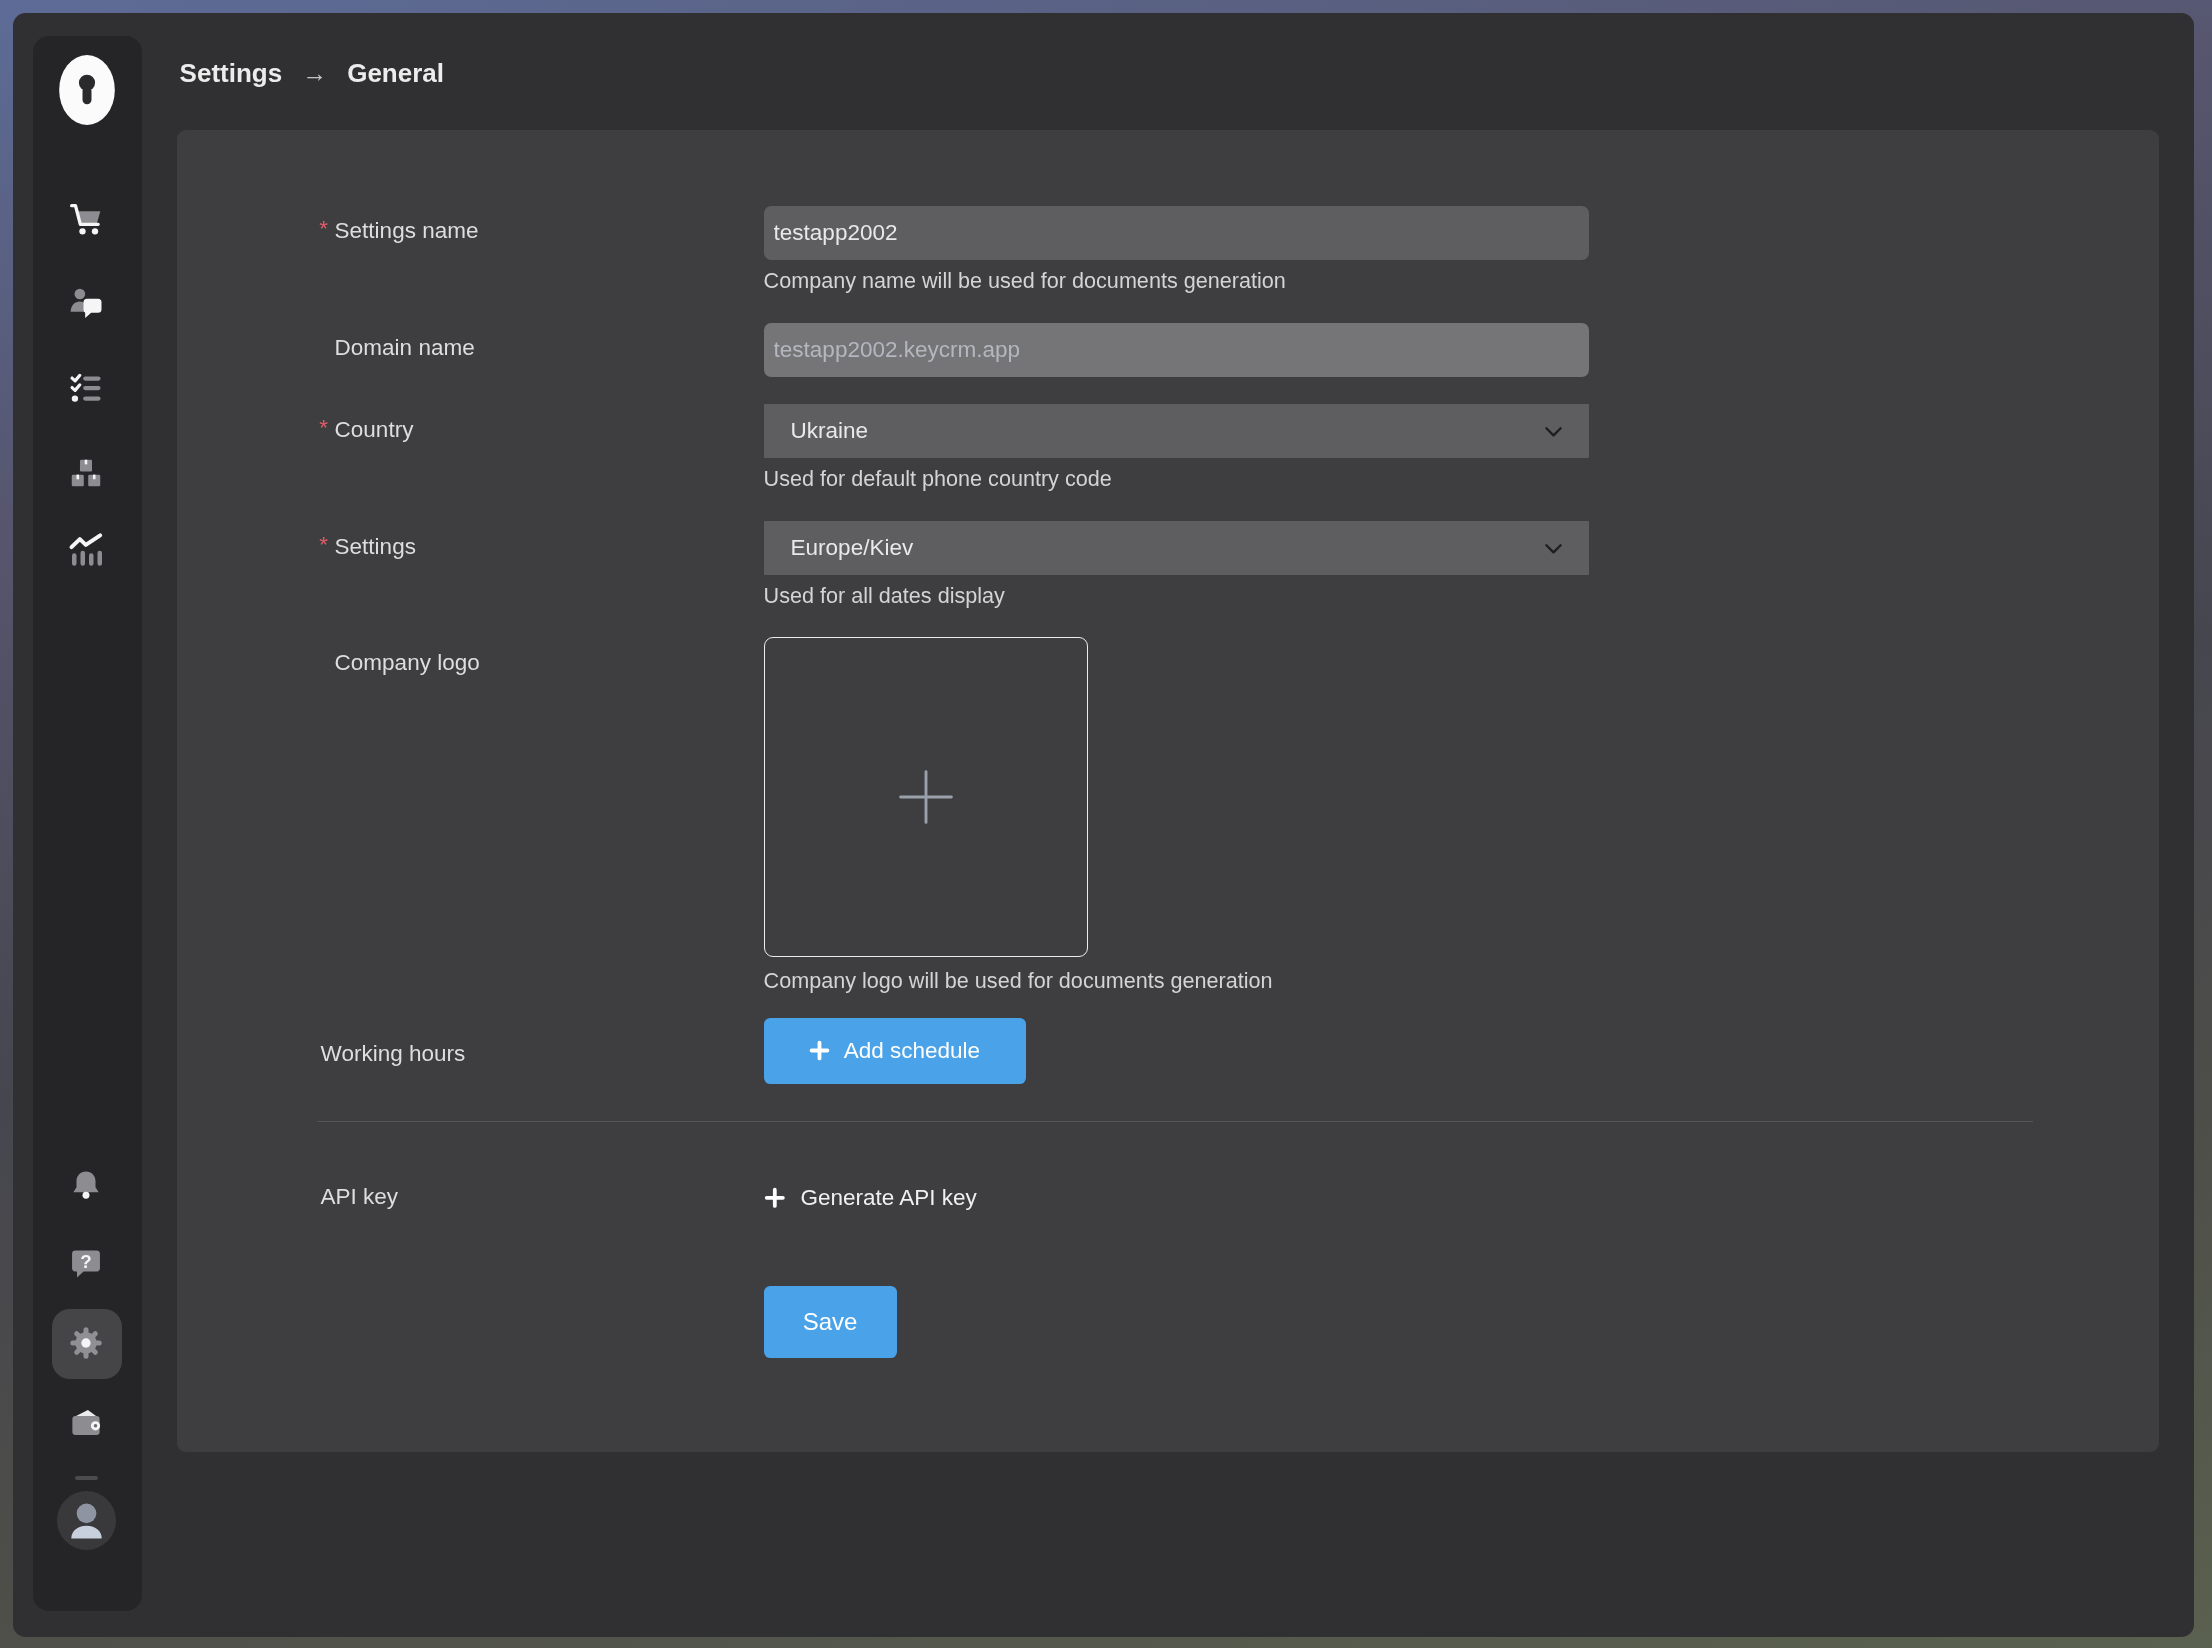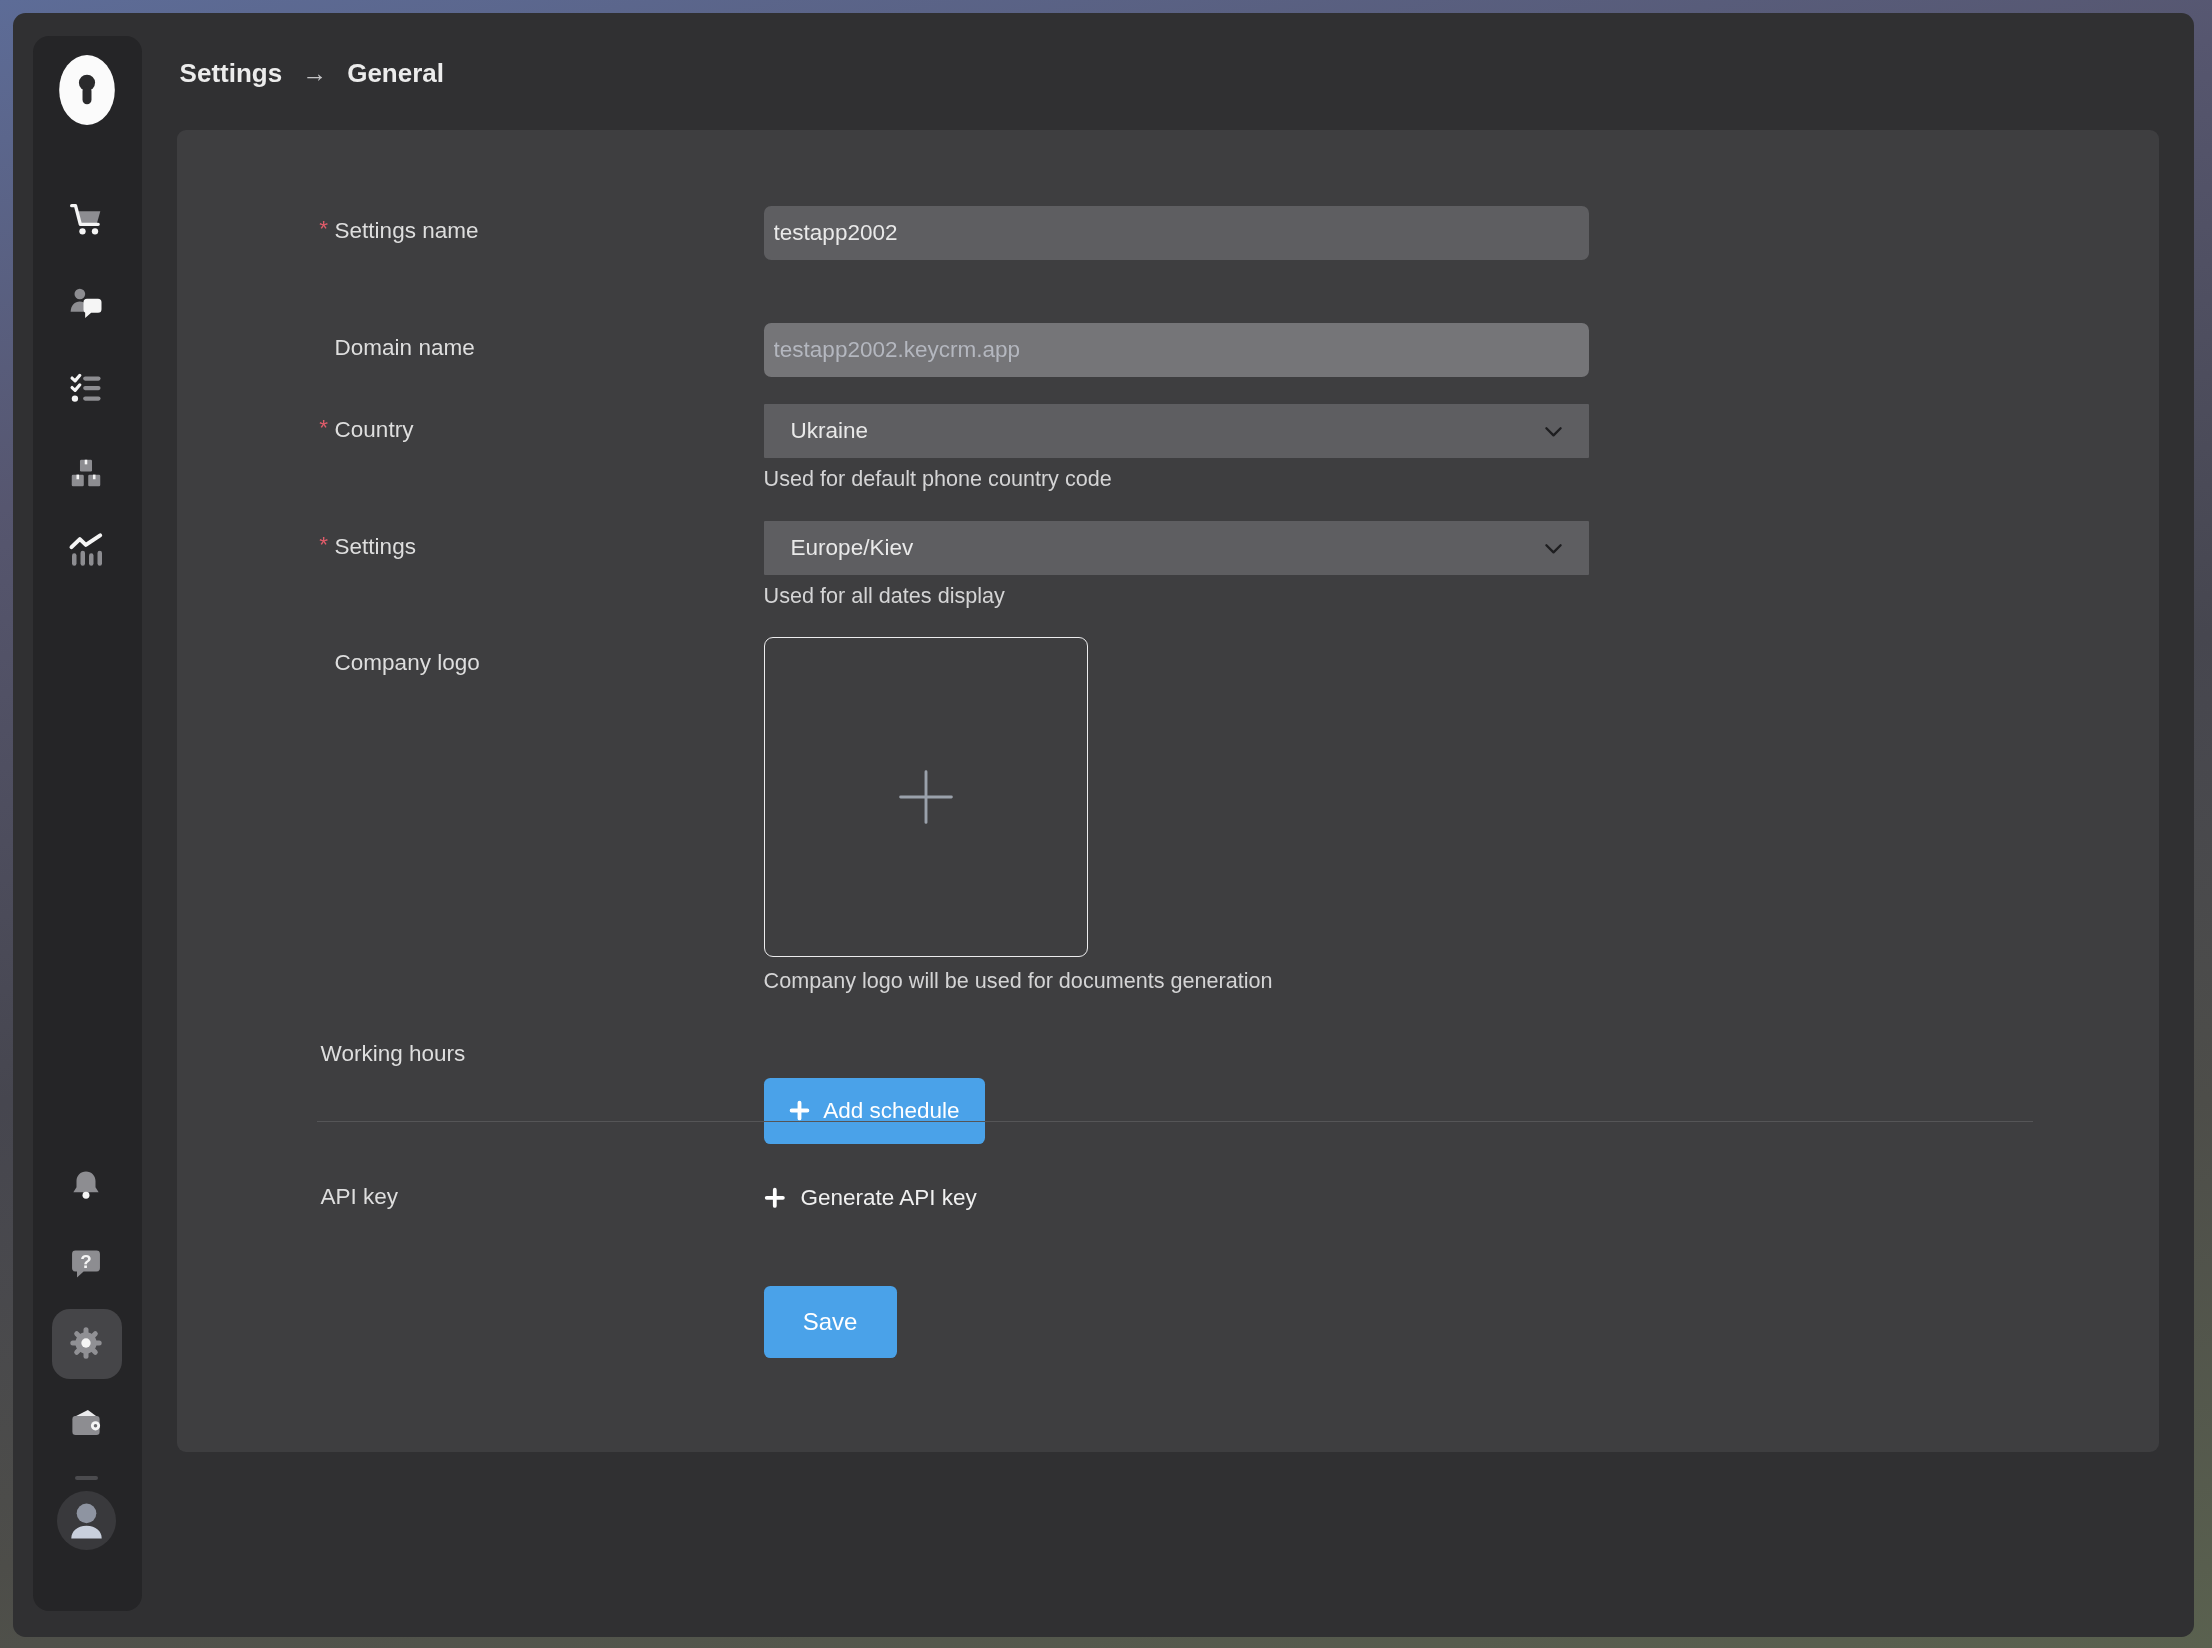--- a/index.html
+++ b/index.html
@@ -206,20 +206,21 @@
     </button>
   </aside>
 
   <main class="panel">
 
     <label class="form-label" style="top:87px">
       <span class="req">*</span>
       <span>Settings name</span>
     </label>
     <input class="text-input" style="top: 76px;" type="text" value="testapp2002">
+    <div class="hint" style="top:136px">Company name will be used for documents generation</div>
 
     <label class="form-label" style="top:204px">
       <span>Domain name</span>
     </label>
     <input class="text-input disabled" style="top: 193px;" type="text" disabled="" value="testapp2002.keycrm.app">
 
     <label class="form-label" style="top:286px">
       <span class="req">*</span>
       <span>Country</span>
     </label>
@@ -249,21 +250,21 @@
     <button class="upload-box">
       <svg width="58" height="58" viewBox="0 0 64 64">
         <path d="M32 4v56M4 32h56" stroke="#9aa1ab" stroke-width="3.2" stroke-linecap="round"></path>
       </svg>
     </button>
     <div class="hint" style="top:836px">Company logo will be used for documents generation</div>
 
     <label class="form-label plain" style="top:910px">
       <span>Working hours</span>
     </label>
-    <button class="btn-blue" style="left:587px; top:948px; width:221px; height:66px;align-items:center;">
+    <button class="btn-blue" style="left:587px; top:888px; width:262px; height:66px;align-items:center;">
       <svg width="21" height="21" viewBox="0 0 24 24">
         <path d="M12 3v18M3 12h18" stroke="#ffffff" stroke-width="4.4" stroke-linecap="round"></path>
       </svg>
       <span>Add schedule</span>
     </button>
 
     <div class="divider"></div>
 
     <label class="form-label plain" style="top:1053px">
       <span>API key</span>

